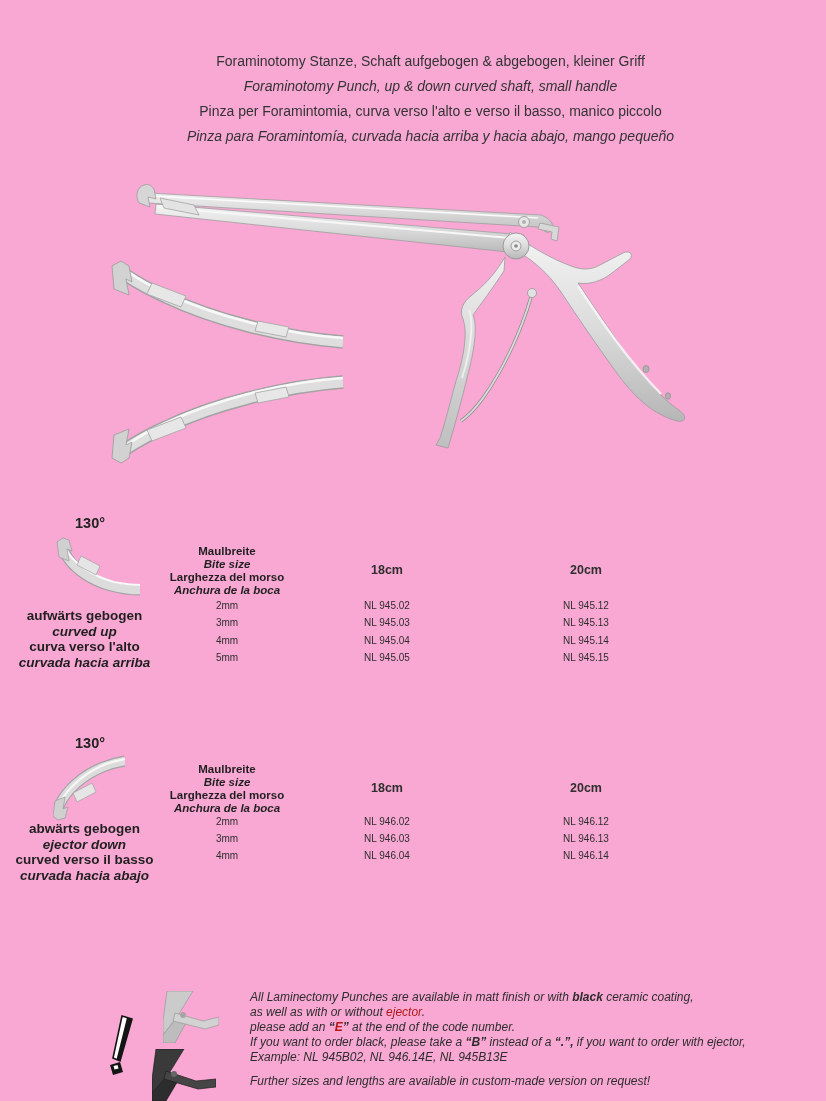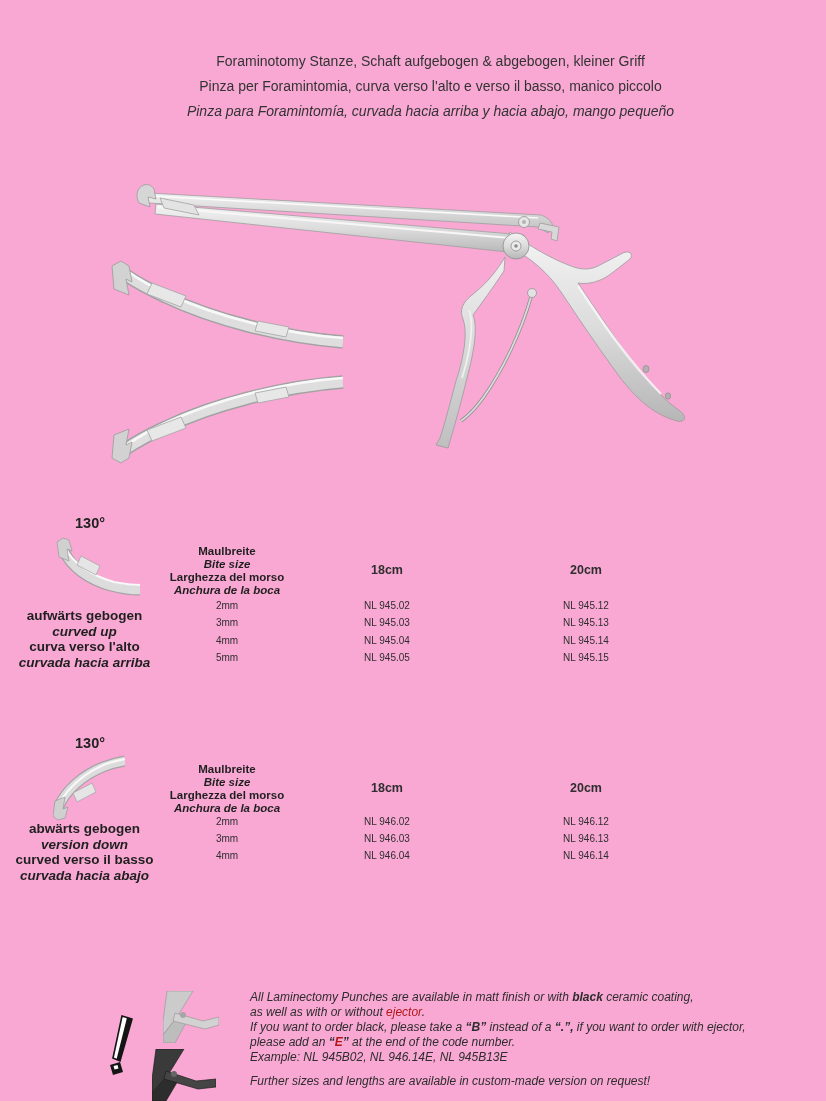--- a/index.html
+++ b/index.html
@@ -56,20 +56,21 @@
                  font-size:12px; font-style:italic; line-height:15.1px; color:#2d2d2d; }
   .note-gap { margin-top:9px; }
 </style>
 </head>
 <body>
 
 <div class="page">
 
   <header class="title-block">
     <div>Foraminotomy Stanze, Schaft aufgebogen &amp; abgebogen, kleiner Griff</div>
+    <div class="it">Foraminotomy Punch, up &amp; down curved shaft, small handle</div>
     <div>Pinza per Foramintomia, curva verso l'alto e verso il basso, manico piccolo</div>
     <div class="it">Pinza para Foramintomía, curvada hacia arriba y hacia abajo, mango pequeño</div>
   </header>
 
   <svg class="instrument" viewBox="0 0 620 300" xmlns="http://www.w3.org/2000/svg">
     <defs>
       <linearGradient id="met1" x1="0" y1="0" x2="0" y2="1">
         <stop offset="0" stop-color="#f4f4f4"></stop>
           <stop offset="0.5" stop-color="#dcdcdc"></stop>
           <stop offset="1" stop-color="#b6b6b6"></stop>
@@ -178,21 +179,21 @@
   <svg class="tip-svg tip2" viewBox="0 0 72 82" xmlns="http://www.w3.org/2000/svg">
     <path d="M 6,64 C 13,48 30,33 50,25 C 58,22 66,20 72,19" fill="none" stroke="#a2a2a2" stroke-width="11"></path>
     <path d="M 6,64 C 13,48 30,33 50,25 C 58,22 66,20 72,19" fill="none" stroke="#dcdcdc" stroke-width="8.6"></path>
     <path d="M 7,61 C 15,45 33,30 53,22 C 61,19 67,18 72,17" fill="none" stroke="#f8f8f8" stroke-width="2.2"></path>
     <path d="M 5,78 L 0,74 L 2,59 L 12,55 L 10,67 L 15,65 L 12,76 Z" fill="#d0d0d0" stroke="#999999" stroke-width="0.7"></path>
     <path d="M 24,60 L 43,50 L 39,41 L 20,51 Z" fill="#e5e5e5" stroke="#a2a2a2" stroke-width="0.7"></path>
   </svg>
 
   <div class="dir-labels dl2">
     <div class="b">abwärts gebogen</div>
-    <div class="bi">version down</div>
+    <div class="bi">ejector down</div>
     <div class="b">curved verso il basso</div>
     <div class="bi">curvada hacia abajo</div>
   </div>
 
   <div class="bite-header bh2">
     <div>Maulbreite</div>
     <div class="it">Bite size</div>
     <div>Larghezza del morso</div>
     <div class="it">Anchura de la boca</div>
   </div>
@@ -239,19 +240,19 @@
       <path d="M 4,0 L 32,0 L 16,26 L 0,44 L 0,30 Z" fill="#3a3a3a"></path>
       <path d="M 16,26 L 27,30 L 14,52 L 0,52 L 0,44 Z" fill="#2d2d2d"></path>
       <path d="M 14,22 L 44,32 L 64,30 L 64,38 L 46,40 L 12,30 Z" fill="#454545"></path>
     </g>
     <circle cx="22" cy="25" r="3" fill="#666666"></circle>
   </svg>
 
   <div class="footer-note">
     <div><span>All Laminectomy Punches are available in matt finish or with </span><span class="b">black</span><span> ceramic coating,</span></div>
     <div><span>as well as with or without </span><span style="color: rgb(177, 25, 25);">ejector</span><span>.</span></div>
+    <div><span>please add an </span><span class="b">“</span><span class="b" style="color: rgb(177, 25, 25);">E</span><span class="b">”</span><span> at the end of the code number.</span></div>
     <div><span>If you want to order black, please take a </span><span class="b">“B”</span><span> instead of a </span><span class="b">“.”,</span><span> if you want to order with ejector,</span></div>
-    <div><span>please add an </span><span class="b">“</span><span class="b" style="color: rgb(177, 25, 25);">E</span><span class="b">”</span><span> at the end of the code number.</span></div>
     <div>Example: NL 945B02, NL 946.14E, NL 945B13E</div>
     <div class="note-gap">Further sizes and lengths are available in custom-made version on request!</div>
   </div>
 
 </div>
 
 </body></html>

